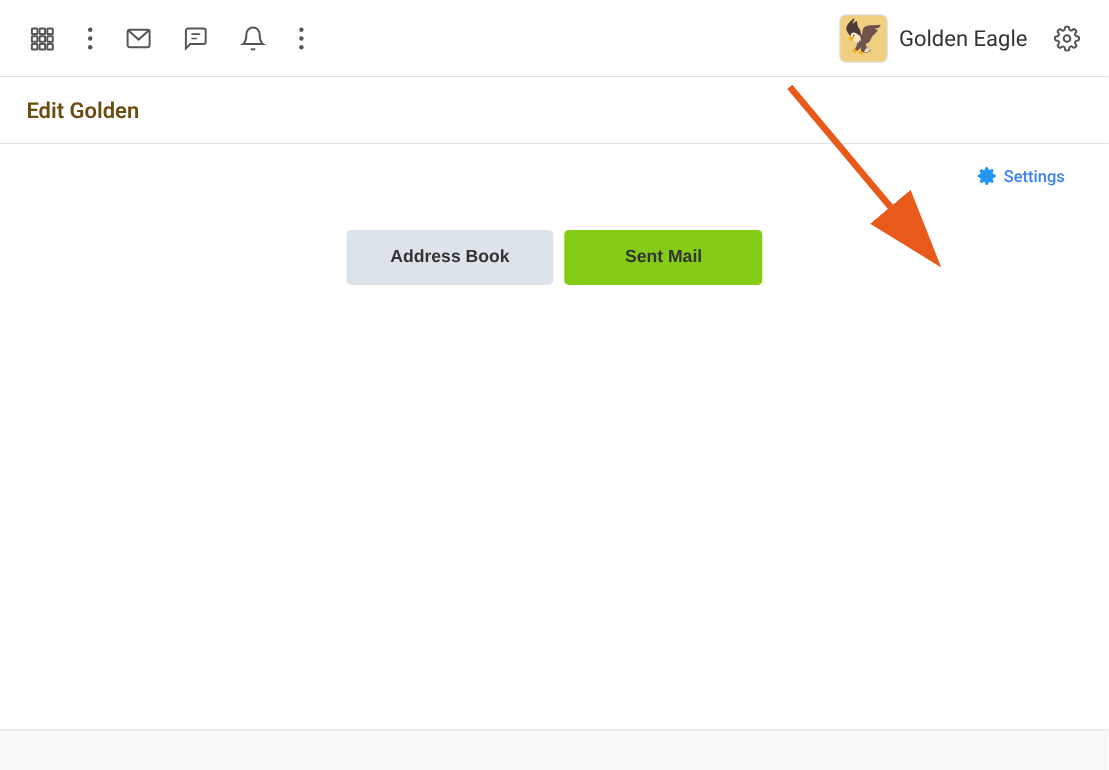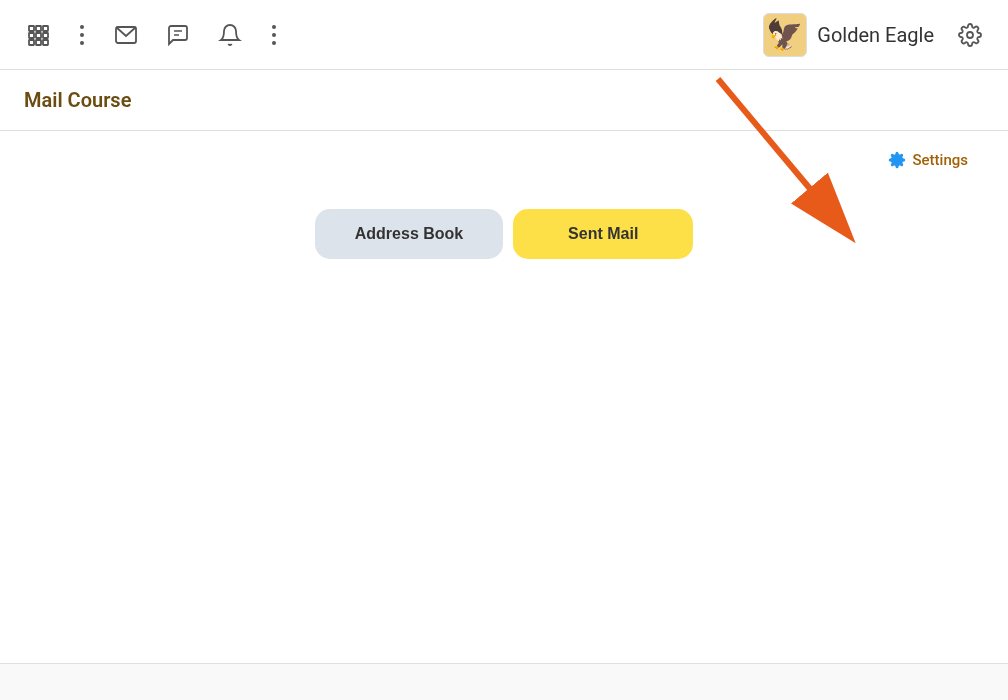--- a/index.html
+++ b/index.html
@@ -124,50 +124,50 @@
     .settings-link-area {
       display: flex;
       justify-content: flex-end;
       padding: 20px 40px 10px 0;
     }
 
     .settings-link {
       display: flex;
       align-items: flex-start;
       gap: 6px;
-      color: #a16207;
+      color: #3b82f6;
       font-size: 15px;
       font-weight: 500;
       cursor: pointer;
       text-decoration: none;
     }
 
     
     .buttons-area {
       display: flex;
       justify-content: center;
       gap: 10px;
       padding: 30px 0 20px 0;
       position: relative;
     }
 
     .tab-button {
       padding: 16px 40px;
       font-size: 16px;
       font-weight: 600;
       border: none;
-      border-radius: 15px;
+      border-radius: 4px;
       cursor: pointer;
       background: #dde3ea;
       color: #333;
       min-width: 180px;
     }
 
     .tab-button.active {
-      background: #fde047;
+      background: #84cc16;
     }
 
     
     .arrow-container {
       position: absolute;
       top: -120px;
       right: 120px;
       width: 250px;
       height: 200px;
       pointer-events: none;
@@ -259,21 +259,21 @@
     <div class="settings-nav-icon">
       <svg viewBox="0 0 24 24" fill="none" stroke="#555" stroke-width="1.8" width="24" height="24">
         <circle cx="12" cy="12" r="3"></circle>
         <path d="M19.4 15a1.65 1.65 0 0 0 .33 1.82l.06.06a2 2 0 0 1-2.83 2.83l-.06-.06a1.65 1.65 0 0 0-1.82-.33 1.65 1.65 0 0 0-1 1.51V21a2 2 0 0 1-4 0v-.09A1.65 1.65 0 0 0 9 19.4a1.65 1.65 0 0 0-1.82.33l-.06.06a2 2 0 0 1-2.83-2.83l.06-.06A1.65 1.65 0 0 0 4.68 15a1.65 1.65 0 0 0-1.51-1H3a2 2 0 0 1 0-4h.09A1.65 1.65 0 0 0 4.6 9a1.65 1.65 0 0 0-.33-1.82l-.06-.06a2 2 0 0 1 2.83-2.83l.06.06A1.65 1.65 0 0 0 9 4.68a1.65 1.65 0 0 0 1-1.51V3a2 2 0 0 1 4 0v.09a1.65 1.65 0 0 0 1 1.51 1.65 1.65 0 0 0 1.82-.33l.06-.06a2 2 0 0 1 2.83 2.83l-.06.06A1.65 1.65 0 0 0 19.4 9a1.65 1.65 0 0 0 1.51 1H21a2 2 0 0 1 0 4h-.09a1.65 1.65 0 0 0-1.51 1z"></path>
       </svg>
     </div>
   </div>
 </nav>
 
 <div class="page-title-bar">
-  <h1 class="page-title">Mail Course</h1>
+  <h1 class="page-title">Edit Golden</h1>
 </div>
 
 <div class="main-content">
 
   <div class="settings-link-area">
     <a class="settings-link">
       <svg class="gear-svg" viewBox="0 0 24 24">
         <path d="M19.4 15a1.65 1.65 0 0 0 .33 1.82l.06.06a2 2 0 0 1-2.83 2.83l-.06-.06a1.65 1.65 0 0 0-1.82-.33 1.65 1.65 0 0 0-1 1.51V21a2 2 0 0 1-4 0v-.09A1.65 1.65 0 0 0 9 19.4a1.65 1.65 0 0 0-1.82.33l-.06.06a2 2 0 0 1-2.83-2.83l.06-.06A1.65 1.65 0 0 0 4.68 15a1.65 1.65 0 0 0-1.51-1H3a2 2 0 0 1 0-4h.09A1.65 1.65 0 0 0 4.6 9a1.65 1.65 0 0 0-.33-1.82l-.06-.06a2 2 0 0 1 2.83-2.83l.06.06A1.65 1.65 0 0 0 9 4.68a1.65 1.65 0 0 0 1-1.51V3a2 2 0 0 1 4 0v.09a1.65 1.65 0 0 0 1 1.51 1.65 1.65 0 0 0 1.82-.33l.06-.06a2 2 0 0 1 2.83 2.83l-.06.06A1.65 1.65 0 0 0 19.4 9a1.65 1.65 0 0 0 1.51 1H21a2 2 0 0 1 0 4h-.09a1.65 1.65 0 0 0-1.51 1z"></path>
         <circle cx="12" cy="12" r="3"></circle>
       </svg>

